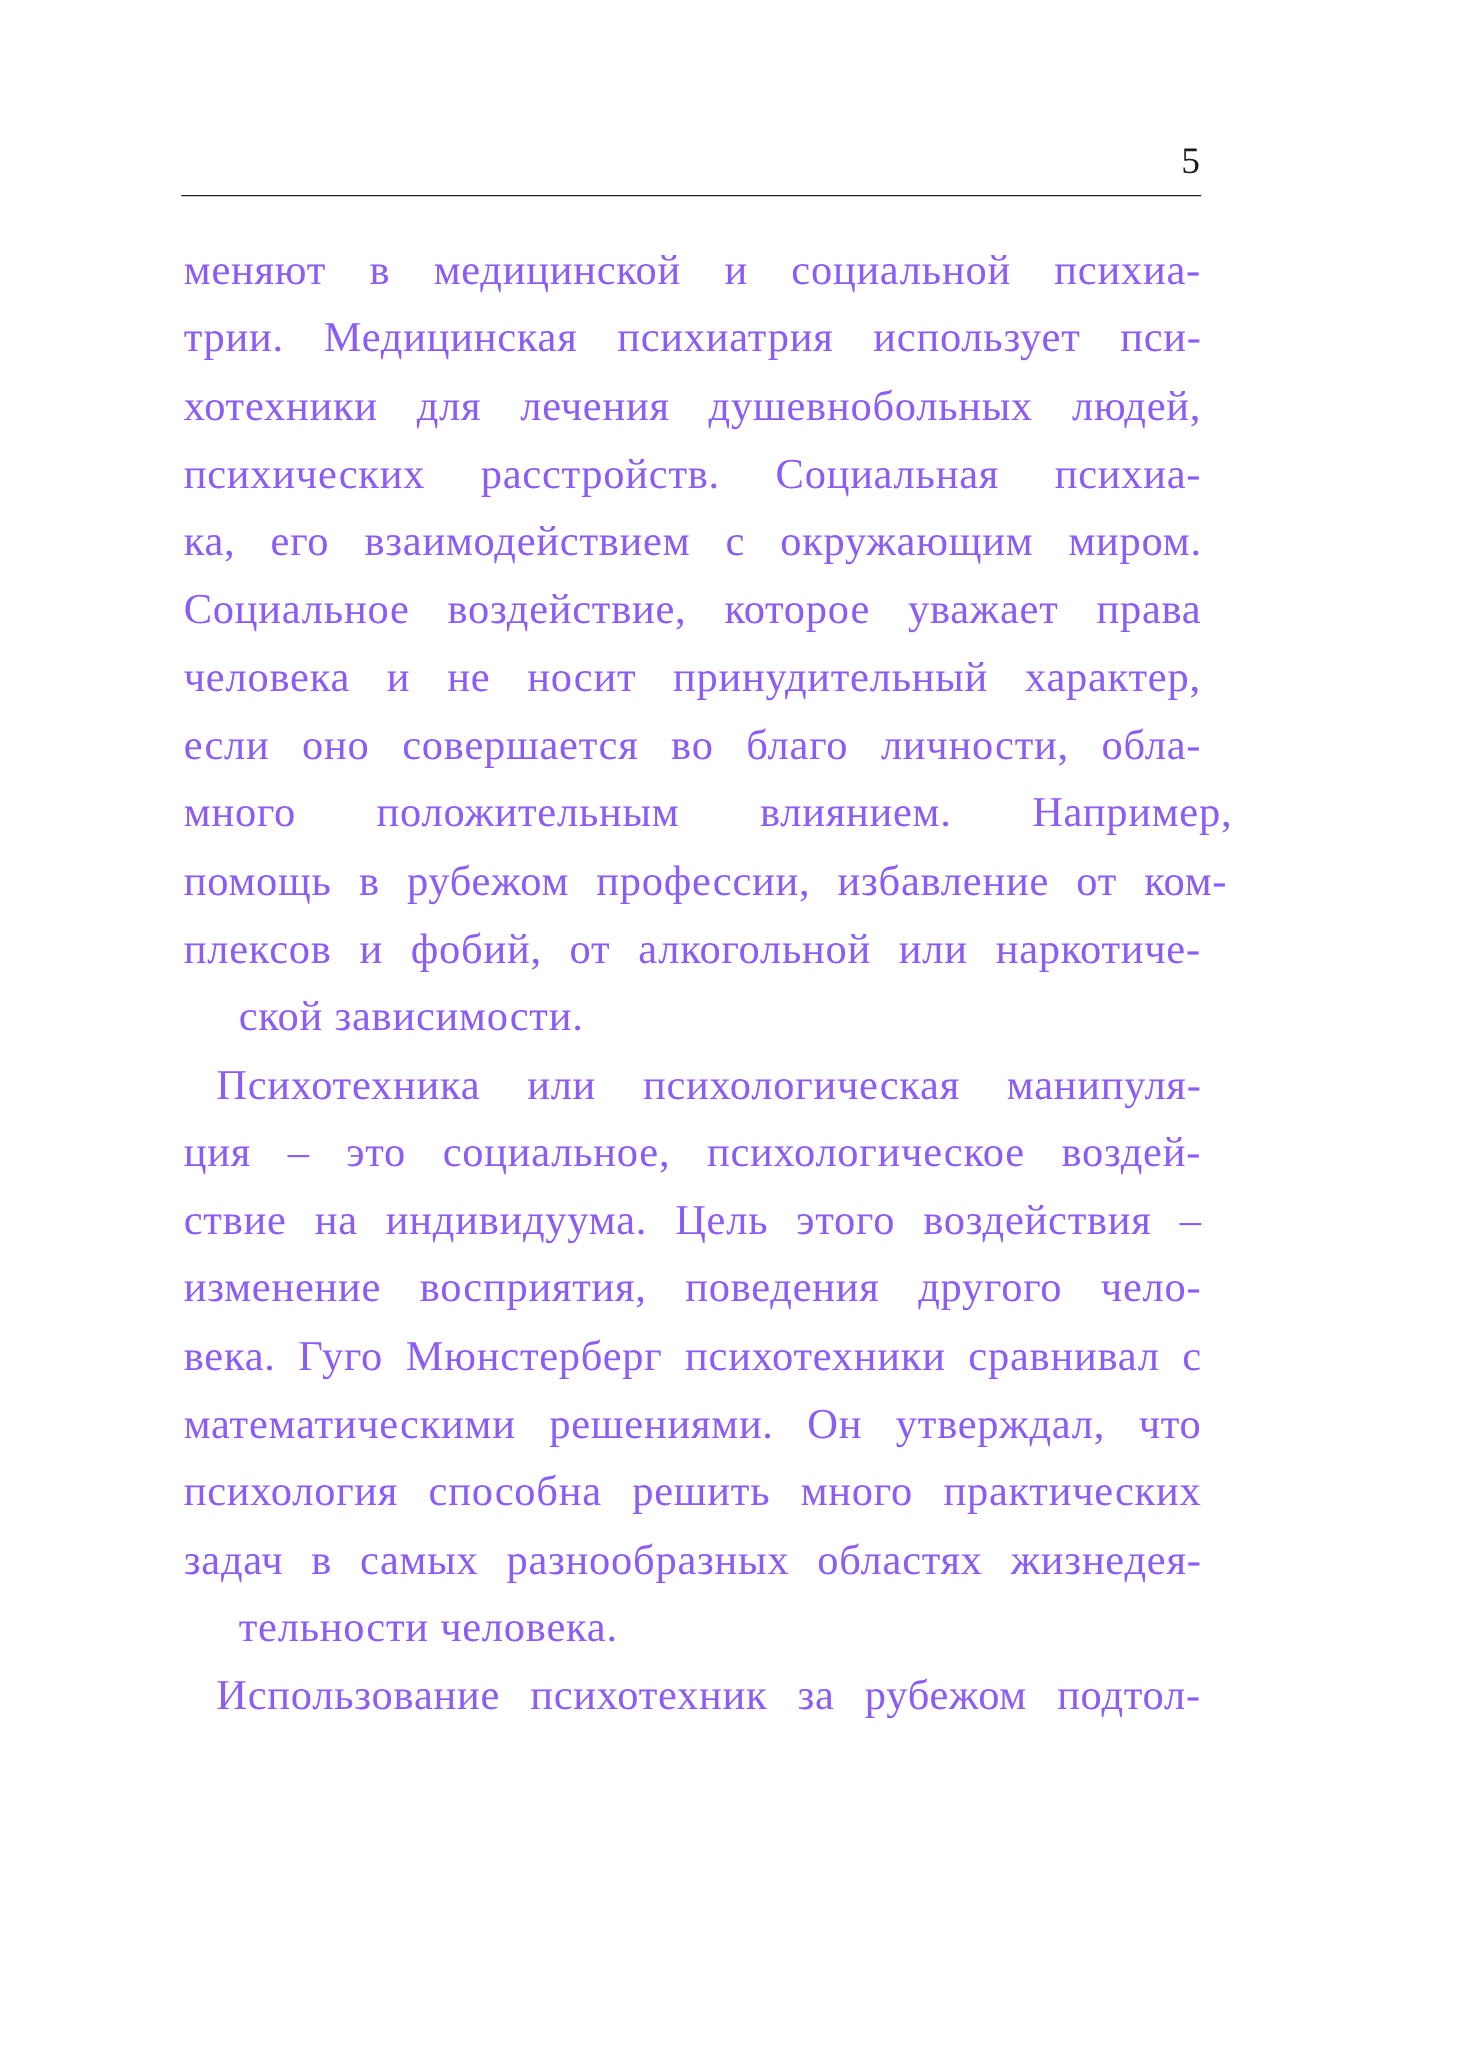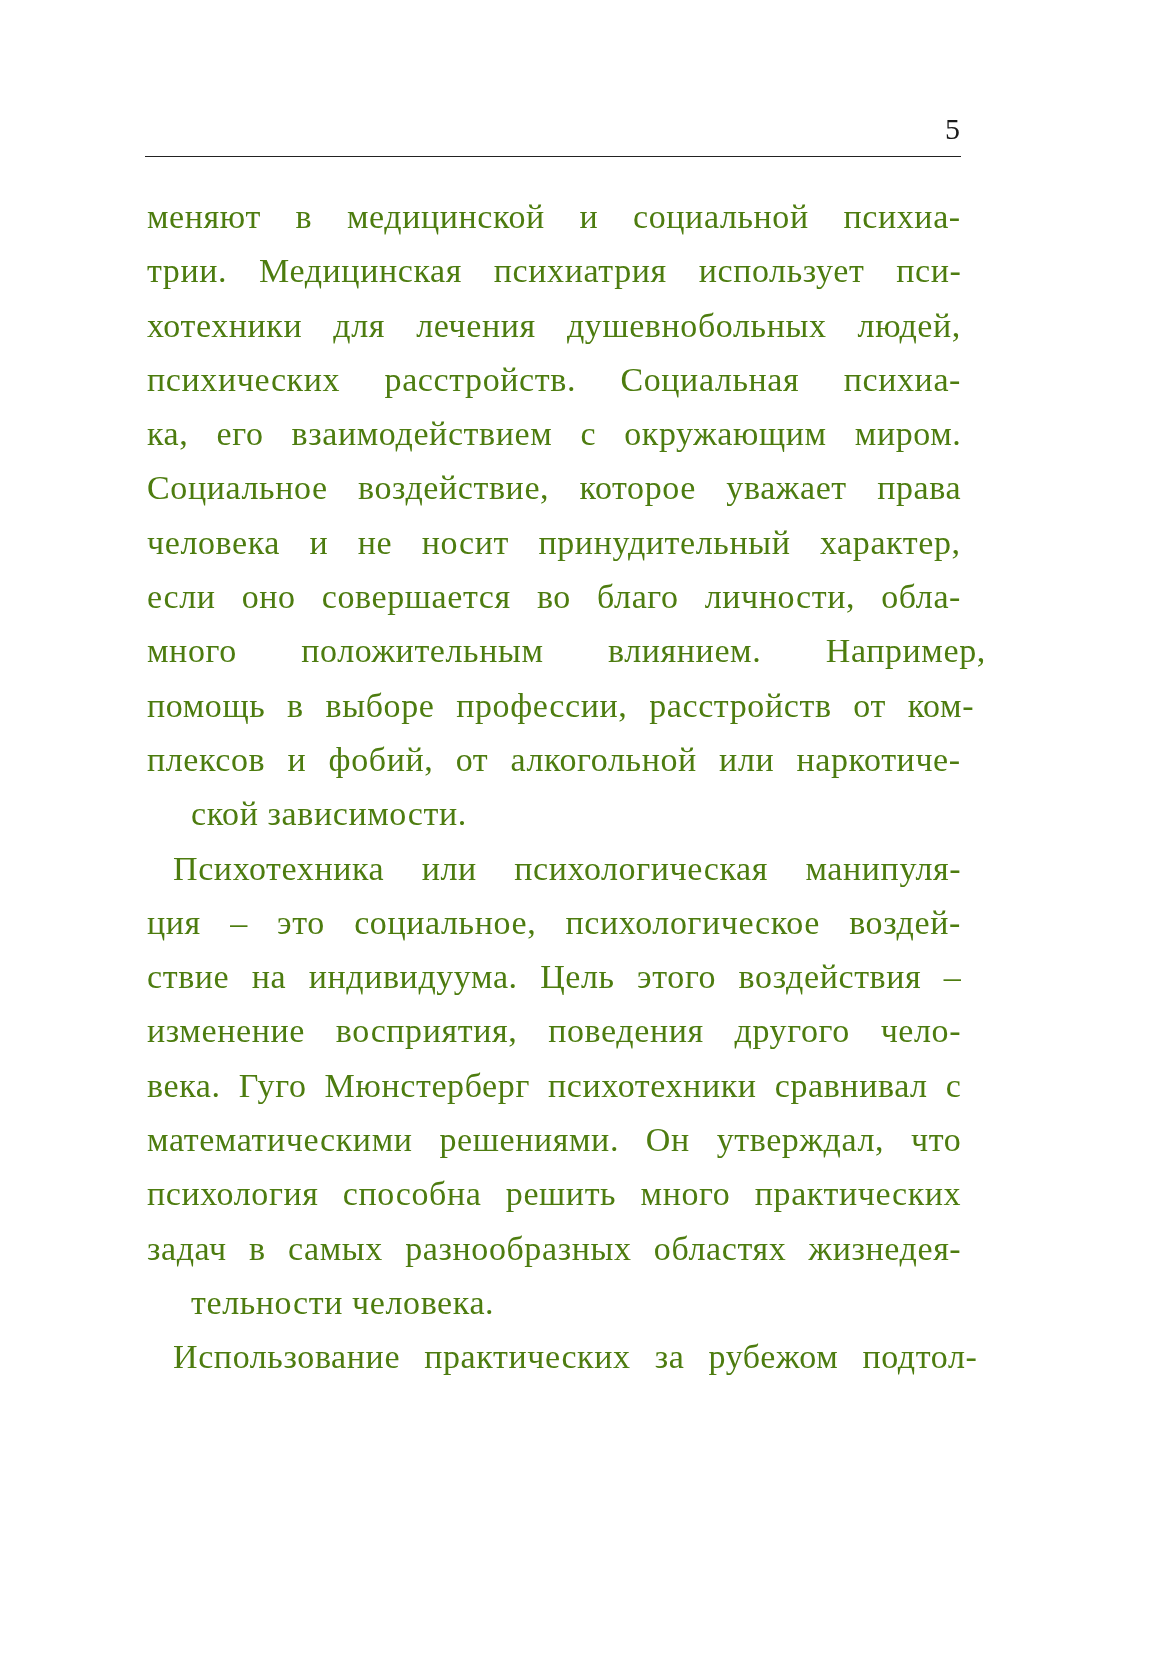--- a/index.html
+++ b/index.html
@@ -10,21 +10,21 @@
     font-family: "Liberation Serif", "DejaVu Serif", serif;
     font-size: 30px; color: #1a1a1a;
   }
   .header-rule {
     position: absolute; left: 145px; top: 156px; width: 816px; height: 0;
     border-top: 1.5px solid #222;
   }
   .body-text {
     position: absolute; left: 147px; top: 190px; width: 814px;
     font-family: "Liberation Serif", "DejaVu Serif", serif;
-    font-size: 34px; color: #4d7c0f;
+    font-size: 34px; color: #8b5cf6;
   }
   .line {
     height: 54.3px; line-height: 54.3px;
     text-align: justify; text-align-last: justify;
     white-space: nowrap; overflow: visible;
     letter-spacing: 0.6px;
     transform-origin: left center;
   }
   .line.last { text-align-last: left; margin-left: 44px; }
   .line.indent { padding-left: 26px; }
@@ -39,26 +39,26 @@
 <div class="body-text">
   <div class="line"><span style="display: inline-block; word-spacing: 25.6px;">меняют в медицинской и социальной психиа-</span></div>
   <div class="line"><span style="display: inline-block; word-spacing: 22.75px;">трии. Медицинская психиатрия использует пси-</span></div>
   <div class="line"><span style="display: inline-block; word-spacing: 22px;">хотехники для лечения душевнобольных людей,</span></div>
   <div class="line"><span style="display: inline-block; word-spacing: 35.3333px;">психических расстройств. Социальная психиа-</span></div>
   <div class="line"><span style="display: inline-block; word-spacing: 19px;">ка, его взаимодействием с окружающим миром.</span></div>
   <div class="line"><span style="display: inline-block; word-spacing: 21.25px;">Социальное воздействие, которое уважает права</span></div>
   <div class="line"><span style="display: inline-block; word-spacing: 20.4px;">человека и не носит принудительный характер,</span></div>
   <div class="line"><span style="display: inline-block; word-spacing: 17px;">если оно совершается во благо личности, обла-</span></div>
   <div class="line"><span style="display: inline-block; word-spacing: 55.3333px;">много положительным влиянием. Например,</span></div>
-  <div class="line"><span style="display: inline-block; word-spacing: 12.6667px;">помощь в выборе профессии, расстройств от ком-</span></div>
+  <div class="line"><span style="display: inline-block; word-spacing: 12.6667px;">помощь в рубежом профессии, избавление от ком-</span></div>
   <div class="line"><span style="display: inline-block; word-spacing: 13.1667px;">плексов и фобий, от алкогольной или наркотиче-</span></div>
   <div class="line last"><span style="display: inline-block;">ской зависимости.</span></div>
   <div class="line indent"><span style="display: inline-block; word-spacing: 28.3333px;">Психотехника или психологическая манипуля-</span></div>
   <div class="line"><span style="display: inline-block; word-spacing: 20.2px;">ция – это социальное, психологическое воздей-</span></div>
   <div class="line"><span style="display: inline-block; word-spacing: 13.3333px;">ствие на индивидуума. Цель этого воздействия –</span></div>
   <div class="line"><span style="display: inline-block; word-spacing: 21.75px;">изменение восприятия, поведения другого чело-</span></div>
   <div class="line"><span style="display: inline-block; word-spacing: 9px;">века. Гуго Мюнстерберг психотехники сравнивал с</span></div>
   <div class="line"><span style="display: inline-block; word-spacing: 17.75px;">математическими решениями. Он утверждал, что</span></div>
   <div class="line"><span style="display: inline-block; word-spacing: 15.25px;">психология способна решить много практических</span></div>
   <div class="line"><span style="display: inline-block; word-spacing: 13.2px;">задач в самых разнообразных областях жизнедея-</span></div>
   <div class="line last"><span style="display: inline-block;">тельности человека.</span></div>
-  <div class="line indent"><span style="display: inline-block; word-spacing: 15px;">Использование практических за рубежом подтол-</span></div>
+  <div class="line indent"><span style="display: inline-block; word-spacing: 15px;">Использование психотехник за рубежом подтол-</span></div>
 </div>
 
 </body></html>

